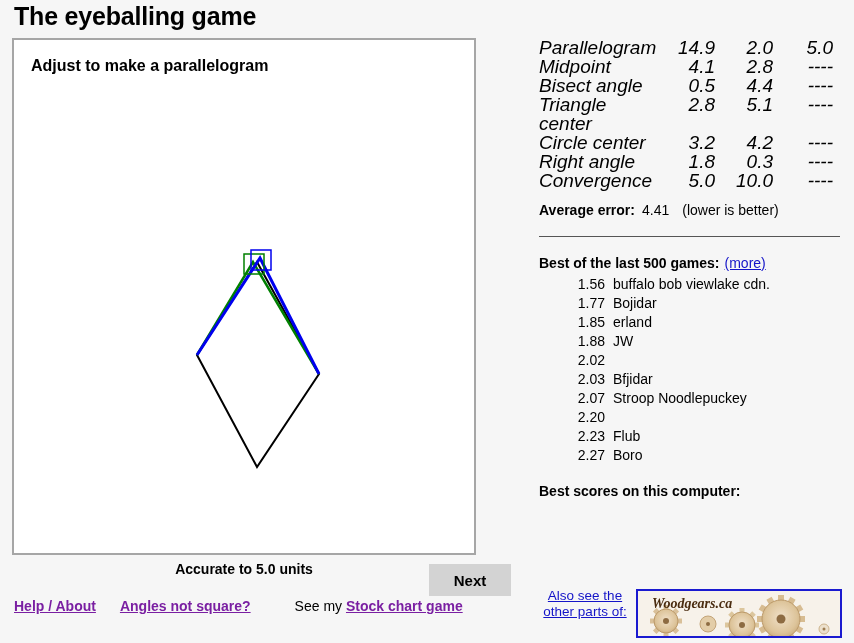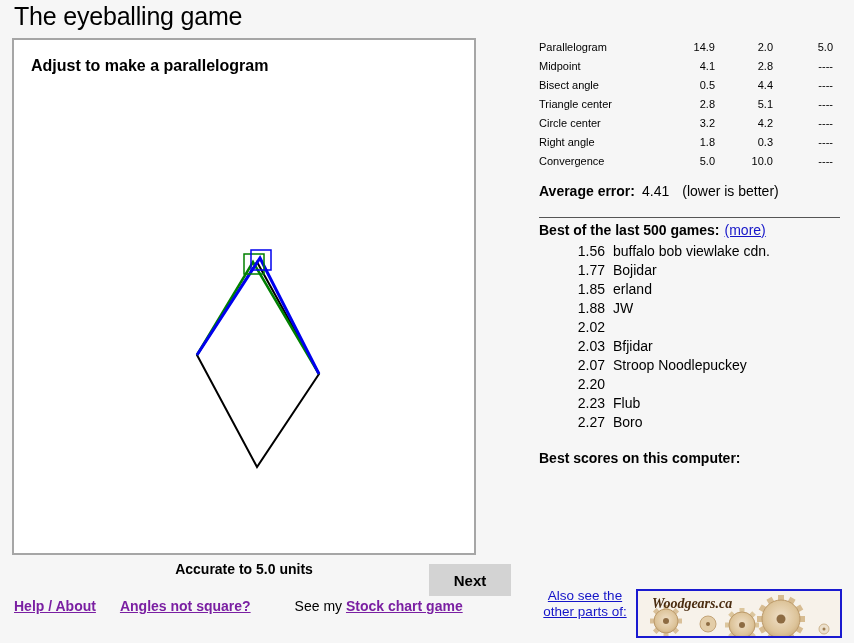--- a/index.html
+++ b/index.html
@@ -16,21 +16,21 @@
     color: #000;
     -webkit-font-smoothing: antialiased;
   }
 
   
   #page-title {
     position: absolute;
     left: 14px;
     top: 2px;
     font-size: 25px;
-    font-weight: normal;
+    font-weight: bold;
     letter-spacing: -0.2px;
   }
 
   
   #game-panel {
     position: absolute;
     left: 12px;
     top: 38px;
     width: 464px;
     height: 517px;
@@ -114,22 +114,23 @@
 
   
   #inaccuracy-table {
     border-collapse: collapse;
     width: 302px;
     margin: 0;
   }
   #inaccuracy-table td {
     padding: 0;
     line-height: 19px;
-    font-size: 11px;
+    font-size: 19px;
     vertical-align: top;
+    font-style: italic;
   }
   #inaccuracy-table td.cat { text-align: left; }
   #inaccuracy-table td.num {
     text-align: right;
     width: 56px;
     padding-right: 2px;
   }
   #inaccuracy-table td.num3 {
     text-align: right;
     width: 58px;
@@ -145,21 +146,21 @@
   #average-row .val { margin-left: 7px; }
   #average-row .hint { margin-left: 13px; }
 
   hr.rule {
     border: 0;
     border-top: 1px solid #555;
     margin: 18px 0 0 0;
     width: 301px;
   }
 
-  #best500-wrap { margin-top: 4px; }
+  #best500-wrap { margin-top: 18px; }
   #best500-head { white-space: nowrap; }
   #best500-head .section-title { display: inline; }
   #best500-head a {
     color: #1414c8;
     text-decoration: underline;
     font-weight: normal;
     margin-left: 5px;
     font-size: 14px;
   }
   #best500-list {

